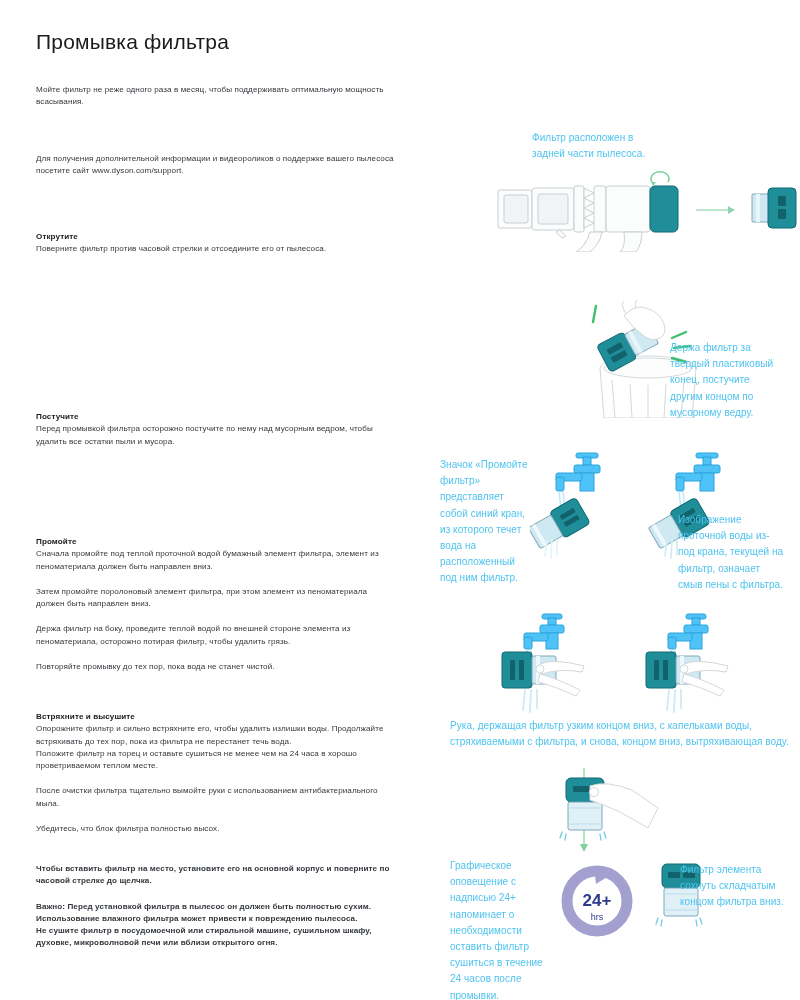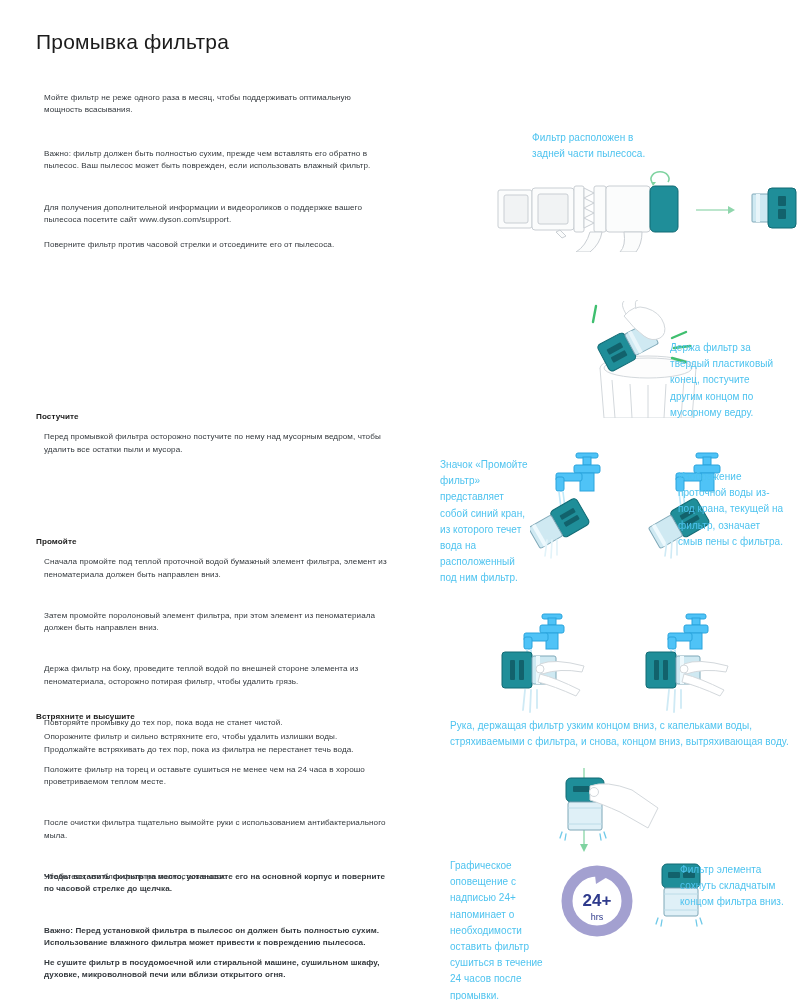--- a/index.html
+++ b/index.html
@@ -33,21 +33,21 @@
     font-weight: 400;
     letter-spacing: 0.2px;
     color: #1b1b1b;
     margin: 7px 0 62px 0;
     line-height: 1.2;
   }
   .body-text {
     font-size: 8.1px;
     line-height: 1.52;
     color: #33383d;
-    margin: 8px;
+    margin: 0;
     letter-spacing: 0.08px;
   }
   .sec-heading {
     font-size: 8.1px;
     font-weight: 700;
     color: #1b1b1b;
     margin: 0;
     line-height: 1.52;
     letter-spacing: 0.08px;
   }
@@ -99,26 +99,26 @@
 
   <div class="left-col">
     <h1 class="page-title">Промывка фильтра</h1>
   </div>
 
   <div class="block b-intro" style="left:36px">
     <p class="body-text">Мойте фильтр не реже одного раза в месяц, чтобы поддерживать оптимальную мощность всасывания.</p>
   </div>
 
   <div class="block b-import" style="left:36px">
-    <p class="body-text">Важно: фильтр должен быть полностью сухим, прежде чем вставлять его обратно в пылесос. Ваш пылесос может быть поврежден, если использовать влажный фильтр.</p>
     <div class="gap-md"></div>
     <p class="body-text">Для получения дополнительной информации и видеороликов о поддержке вашего пылесоса посетите сайт www.dyson.com/support.</p>
   </div>
 
   <div class="block b-unscrew" style="left:36px">
+    <p class="sec-heading">Открутите</p>
     <p class="body-text">Поверните фильтр против часовой стрелки и отсоедините его от пылесоса.</p>
   </div>
 
   <div class="block b-tap" style="left:36px">
     <p class="sec-heading">Постучите</p>
     <p class="body-text">Перед промывкой фильтра осторожно постучите по нему над мусорным ведром, чтобы удалить все остатки пыли и мусора.</p>
   </div>
 
   <div class="block b-wash" style="left:36px">
     <p class="sec-heading">Промойте</p>
@@ -282,21 +282,21 @@
         <rect x="120" y="58" width="26" height="24" rx="2" fill="#cfe9f2" stroke="#7fa8b8" stroke-width="1"></rect>
         <rect x="124" y="58" width="4" height="24" fill="#eef9fd"></rect>
       </g>
       <g stroke="#cfeaf5" stroke-width="1.6" stroke-linecap="round">
         <line x1="137" y1="92" x2="135" y2="108"></line>
         <line x1="142" y1="92" x2="141" y2="110"></line>
         <line x1="147" y1="92" x2="147" y2="107"></line>
       </g>
     </svg>
 
-    <div class="caption" style="left:248px; top:469px; width:108px;">Изображение проточной воды из-под крана, текущей на фильтр, означает смыв пены с фильтра.</div>
+    <div class="caption" style="left:248px; top:512px; width:108px;">Изображение проточной воды из-под крана, текущей на фильтр, означает смыв пены с фильтра.</div>
 
     <svg class="fig" style="left:70px; top:612px;" width="290" height="108" viewBox="0 0 290 108">
 
       <g fill="#4fc3f7" stroke="#2aa4dd" stroke-width="1">
         <rect x="42" y="2" width="20" height="5" rx="2"></rect>
         <rect x="48" y="6" width="8" height="7"></rect>
         <rect x="40" y="13" width="24" height="8" rx="2"></rect>
         <rect x="46" y="21" width="12" height="16"></rect>
         <rect x="24" y="21" width="24" height="8" rx="2"></rect>
         <rect x="24" y="25" width="8" height="12" rx="2"></rect>

